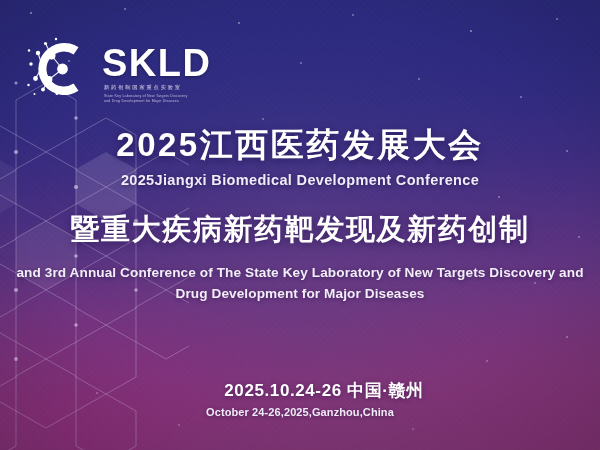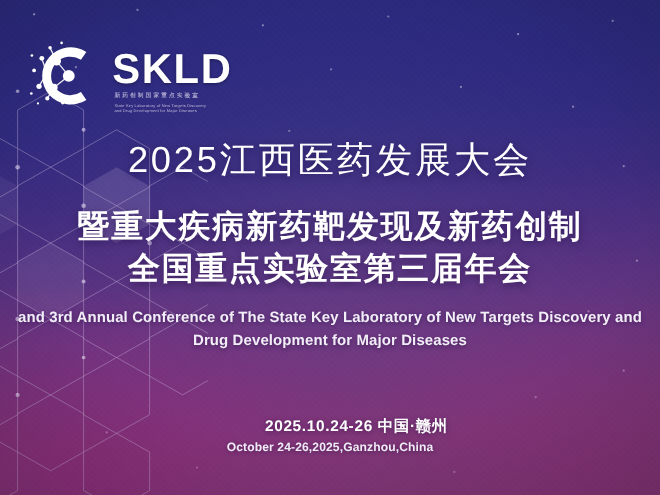--- a/index.html
+++ b/index.html
@@ -99,21 +99,21 @@
   
   #content {
     position:absolute;
     left:0; right:0; top:126px;
     text-align:center;
     color:#fff;
   }
 
   .cn-main {
     font-size:33px;
-    font-weight:normal;
+    font-weight:bold;
     letter-spacing:2.5px;
     line-height:1.18;
     text-shadow:0 2px 7px rgba(20,10,60,.55);
   }
   .en-sub1 {
     margin-top:7px;
     font-size:14.5px;
     font-weight:bold;
     letter-spacing:.35px;
     color:#f0ecf8;
@@ -140,21 +140,21 @@
   }
 
   
   #datebox {
     position:absolute;
     left:0; right:0; top:379px;
     text-align:center;
     color:#fff;
   }
   .date-cn {
-    font-size:14px;
+    font-size:17px;
     font-weight:bold;
     letter-spacing:.6px;
     text-shadow:0 1px 5px rgba(30,10,60,.5);
     padding-left:48px;
   }
   .date-en {
     margin-top:4px;
     font-size:11px;
     font-weight:bold;
     letter-spacing:.1px;
@@ -274,22 +274,22 @@
     </svg>
 
     <div id="logo-word">SKLD</div>
     <div id="logo-cn">新药创制国家重点实验室</div>
     <div id="logo-en">State Key Laboratory of New Targets Discovery
 and Drug Development for Major Diseases</div>
   </div>
 
   <div id="content">
     <div class="cn-main">2025江西医药发展大会</div>
+    <div class="en-sub1">2025Jiangxi Biomedical Development Conference</div>
     <div class="cn-line2">暨重大疾病新药靶发现及新药创制</div>
-    <div class="cn-line3">全国重点实验室第三届年会</div>
     <div class="en-sub2">and 3rd Annual Conference of  The State Key Laboratory of New
 Targets Discovery and Drug Development for Major Diseases</div>
   </div>
 
   <div id="datebox">
     <div class="date-cn">2025.10.24-26 中国·赣州</div>
     <div class="date-en">October 24-26,2025,Ganzhou,China</div>
   </div>
 
 </div>

